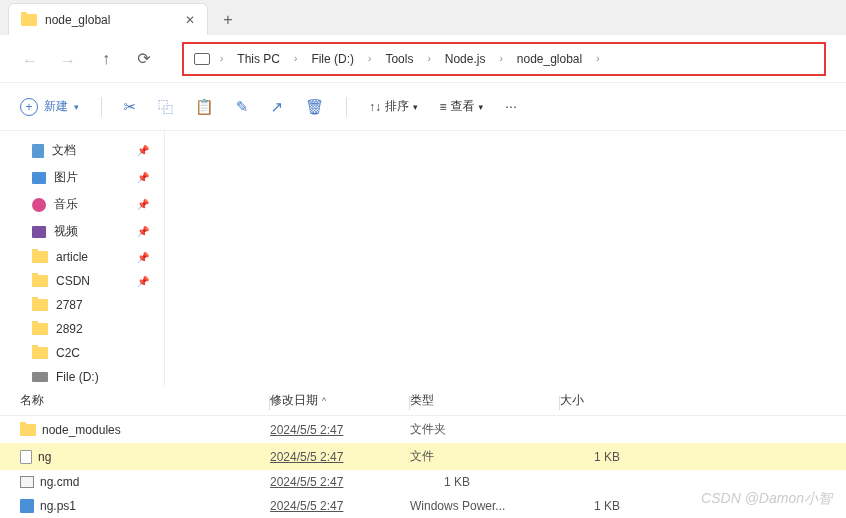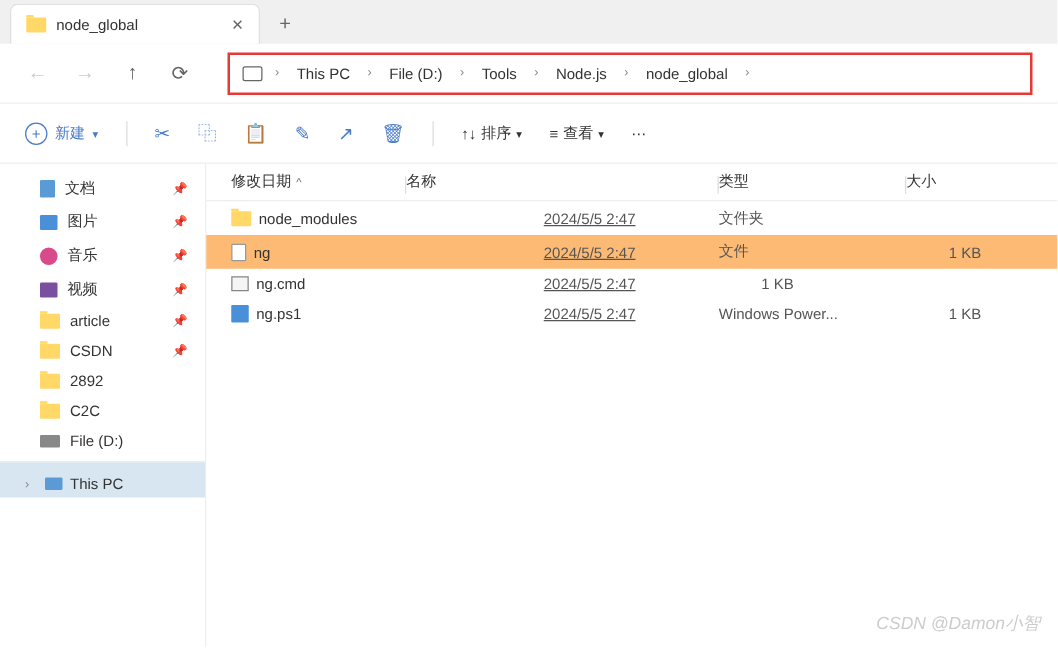--- a/index.html
+++ b/index.html
@@ -22,21 +22,21 @@
     
     .toolbar { height: 48px; display: flex; align-items: center; padding: 0 20px; gap: 22px; color: #4a7bc8; border-bottom: 1px solid #eee; }
     .tb-new { display: flex; align-items: center; gap: 6px; cursor: pointer; }
     .tb-new-icon { width: 18px; height: 18px; border: 1.5px solid #4a7bc8; border-radius: 50%; display: flex; align-items: center; justify-content: center; font-size: 12px; }
     .tb-sep { width: 1px; height: 20px; background: #ddd; }
     .tb-icon { cursor: pointer; font-size: 15px; }
     .tb-sort { display: flex; align-items: center; gap: 4px; cursor: pointer; color: #333; }
     .tb-view { display: flex; align-items: center; gap: 4px; cursor: pointer; color: #333; }
     .tb-dots { cursor: pointer; color: #333; }
     
-    .content { display: flex; height: calc(100% - 131px); }
+    .content { display: flex; height: calc(100% - 131px); flex-direction: column; }
     .sidebar { width: 165px; padding: 6px 0; border-right: 1px solid #eee; overflow-y: auto; }
     .sb-item { display: flex; align-items: center; padding: 5px 14px 5px 32px; gap: 8px; cursor: pointer; position: relative; }
     .sb-item .pin { margin-left: auto; color: #888; font-size: 10px; }
     .sb-divider { padding: 4px 14px 4px 20px; display: flex; align-items: center; gap: 6px; border-top: 1px solid #eee; margin-top: 4px; padding-top: 10px; }
     .sb-divider.sel { background: #d8e6f2; }
     .chev { color: #888; font-size: 10px; width: 10px; }
     .ic { width: 16px; height: 16px; display: inline-flex; align-items: center; justify-content: center; }
     .ic-folder { width: 16px; height: 12px; background: #ffd868; border-radius: 1px; position: relative; }
     .ic-folder::before { content: ''; position: absolute; top: -2px; left: 0; width: 6px; height: 2px; background: #ffd868; }
     .ic-doc { width: 12px; height: 14px; background: #5b9bd5; border-radius: 1px; }
@@ -50,21 +50,21 @@
     .headers { display: flex; padding: 6px 0 6px 20px; border-bottom: 1px solid #eee; color: #333; font-size: 12px; }
     .col-name { width: 250px; }
     .col-date { width: 140px; display: flex; align-items: center; gap: 4px; }
     .col-type { width: 150px; }
     .col-size { width: 80px; }
     .h-line { position: absolute; right: 0; top: 4px; width: 1px; height: 14px; background: #ddd; }
     .hcol { position: relative; padding-right: 10px; cursor: pointer; }
     .up-arrow { font-size: 9px; color: #666; }
     
     .row { display: flex; padding: 5px 0 5px 20px; align-items: center; cursor: pointer; }
-    .row.sel { background: #fdba74; }
+    .row.sel { background: #fef9c3; }
     .row-name { width: 250px; display: flex; align-items: center; gap: 6px; }
     .row-date { width: 140px; color: #555; text-decoration: underline; }
     .row-type { width: 150px; color: #555; }
     .row-size { width: 80px; text-align: right; color: #555; padding-right: 20px; }
     .ic-file { width: 12px; height: 14px; border: 1px solid #999; background: #fff; border-radius: 1px; }
     .ic-cmd { width: 14px; height: 12px; border: 1px solid #888; background: #f5f5f5; font-size: 7px; display: flex; align-items: center; justify-content: center; }
     .ic-ps1 { width: 14px; height: 14px; background: #4a90d9; border-radius: 1px; }
     
     .watermark { position: absolute; bottom: 10px; right: 14px; color: #ccc; font-size: 14px; font-style: italic; pointer-events: none; }
   </style>
@@ -155,44 +155,48 @@
         <span>article</span>
         <span class="pin">📌</span>
       </div>
       <div class="sb-item">
         <span class="ic ic-folder"></span>
         <span>CSDN</span>
         <span class="pin">📌</span>
       </div>
       <div class="sb-item">
         <span class="ic ic-folder"></span>
+        <span>2787</span>
+      </div>
+      <div class="sb-item">
+        <span class="ic ic-folder"></span>
         <span>2892</span>
       </div>
       <div class="sb-item">
         <span class="ic ic-folder"></span>
         <span>C2C</span>
       </div>
       <div class="sb-item">
         <span class="ic ic-drive"></span>
         <span>File (D:)</span>
       </div>
       <div class="sb-divider sel">
         <span class="chev">›</span>
         <span class="ic ic-pc"></span>
         <span>This PC</span>
       </div>
     </div>
   <div class="file-area">
     <div class="headers">
+      <div class="hcol col-name"><span>名称</span><span class="h-line"></span></div>
       <div class="hcol col-date">
           <span>修改日期</span>
           <span class="up-arrow">^</span>
           <span class="h-line"></span>
         </div>
-      <div class="hcol col-name"><span>名称</span><span class="h-line"></span></div>
       <div class="hcol col-type"><span>类型</span><span class="h-line"></span></div>
       <div class="hcol col-size"><span>大小</span></div>
     </div>
     <div id="rows">
         <div class="row">
           <div class="row-name">
             <span class="ic ic-folder"></span>
             <span>node_modules</span>
           </div>
           <div class="row-date">2024/5/5 2:47</div>

